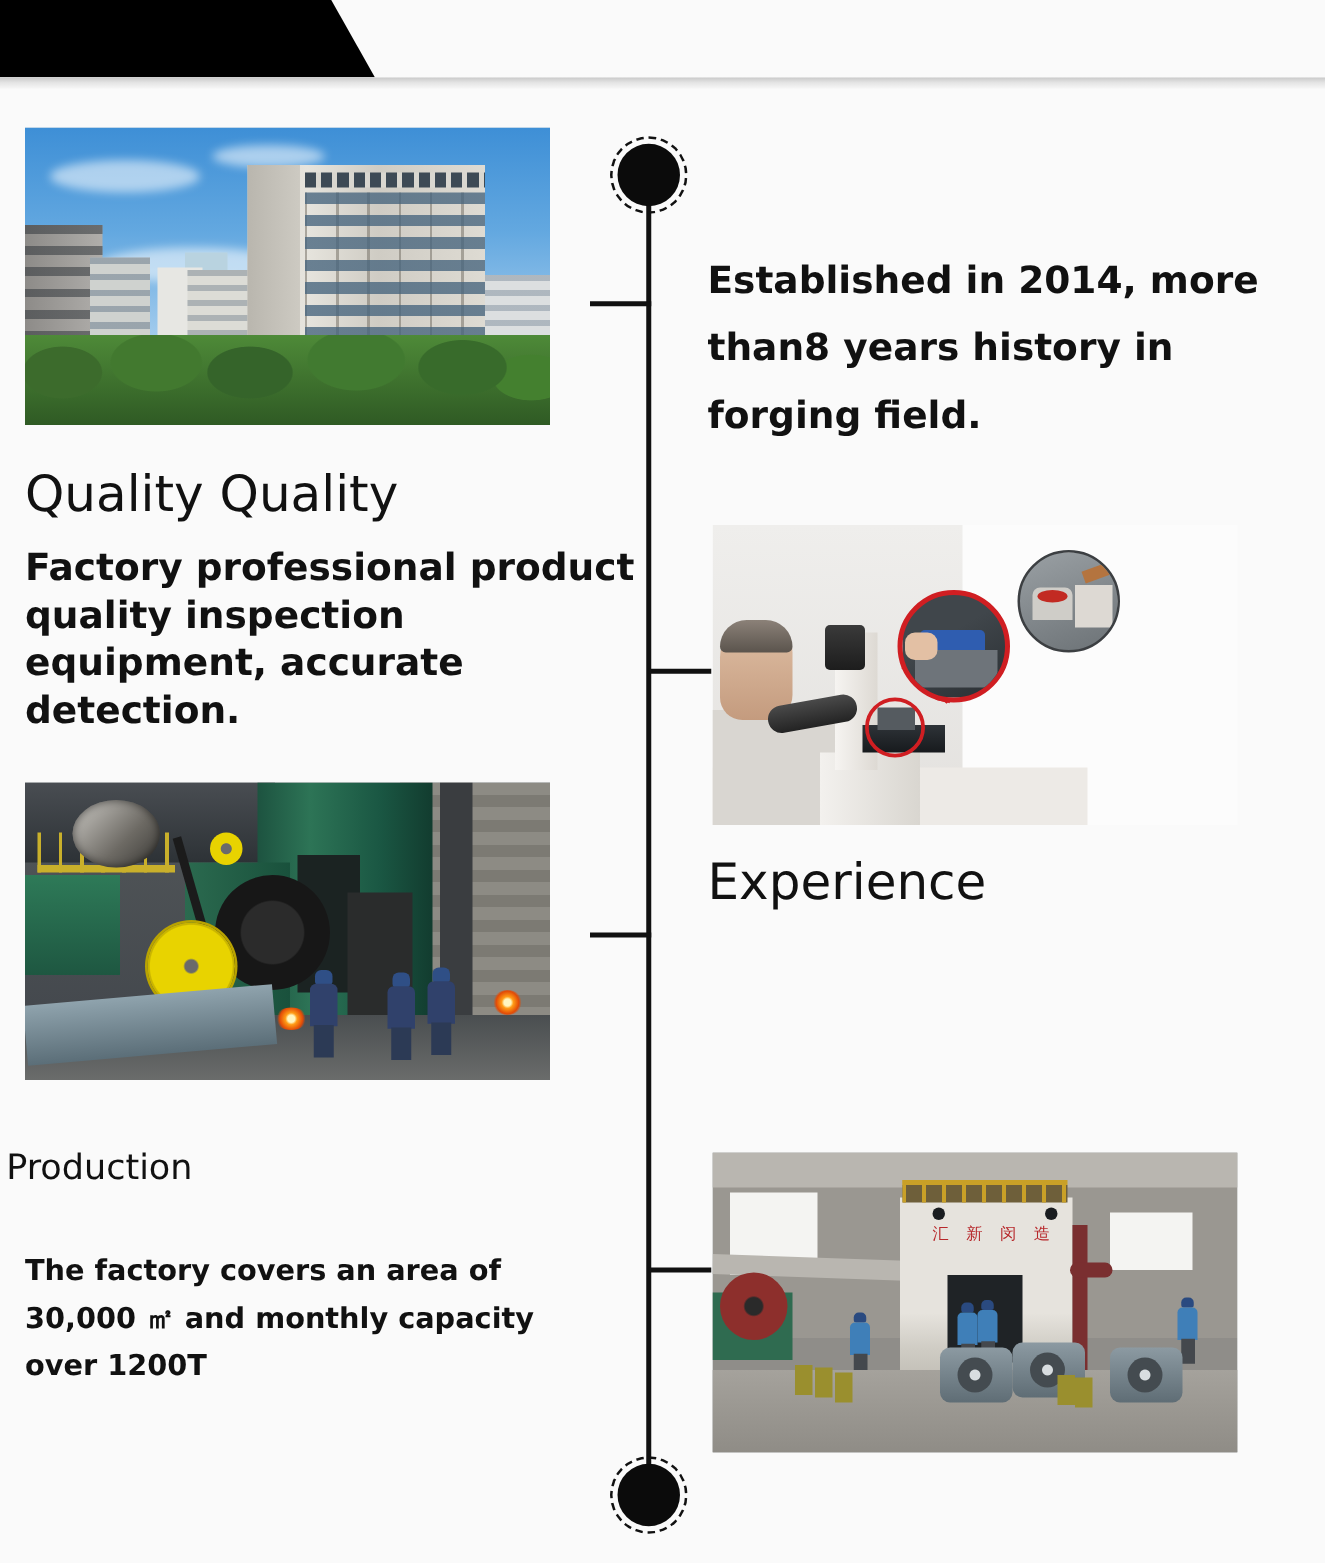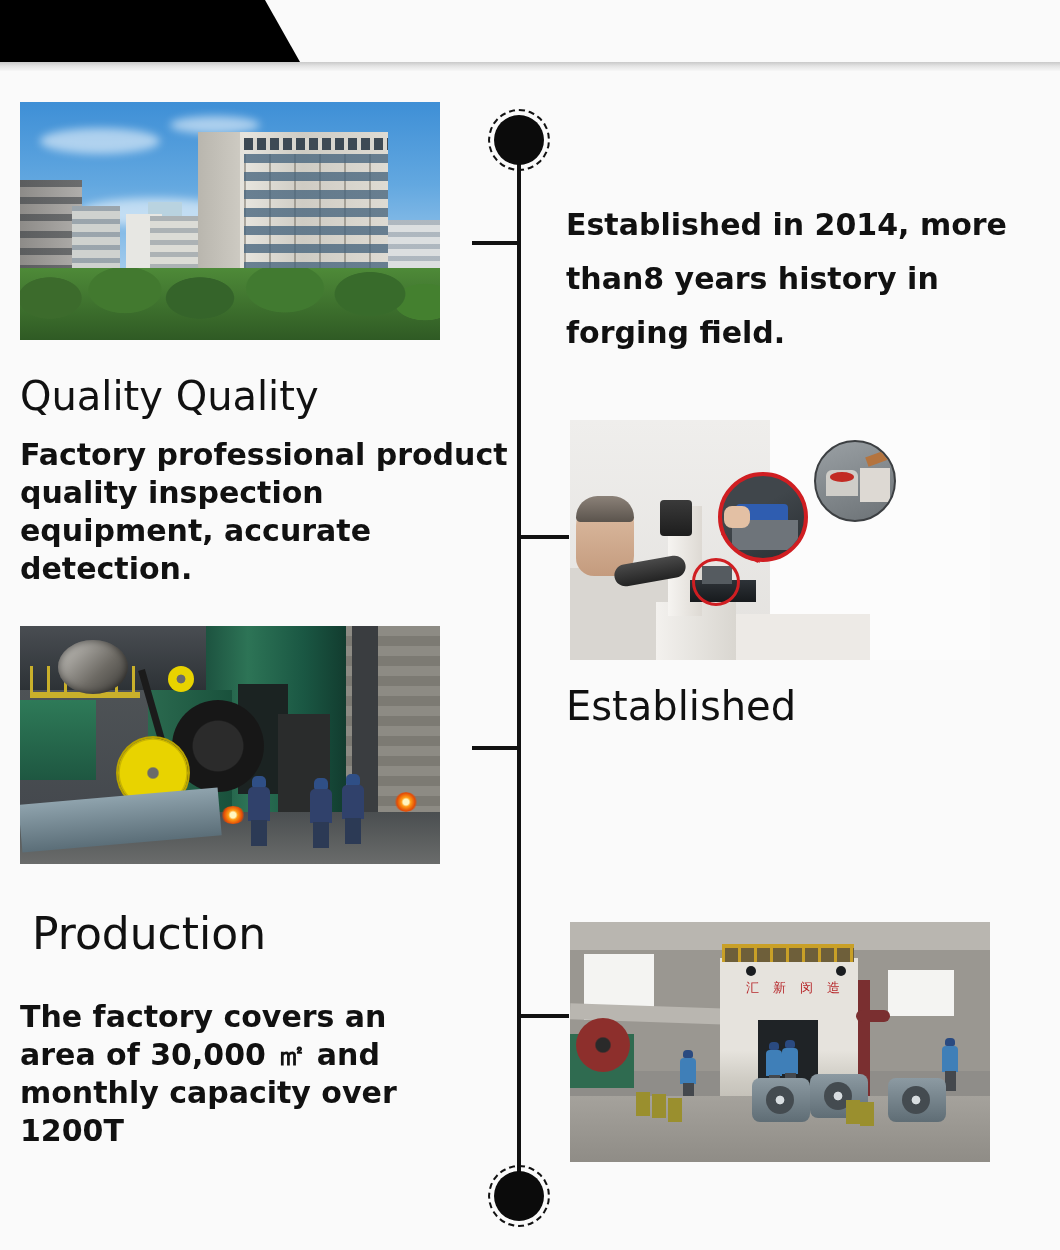--- a/index.html
+++ b/index.html
@@ -230,22 +230,22 @@
   .wk .lg{ position:absolute; left:3px; top:33px; width:11px; height:20px; background:#44484d; }
   .k1{ left:196px; top:120px; } .k2{ left:212px; top:118px; }
   .k3{ left:110px; top:128px; } .k4{ left:372px; top:116px; }
 
   
   .head{ color:#111; font-weight:400; letter-spacing:0px; white-space:nowrap; }
   .body{ color:#111; font-weight:600; }
 
   .h-quality{ position:absolute; left:20px; top:372px; font-size:40px; line-height:48px; }
   .b-quality{ position:absolute; left:20px; top:436px; width:500px; font-size:30px; line-height:38px; }
-  .h-production{ position:absolute; left:32px; top:910px; font-size:44px; line-height:48px; }
-  .b-production{ position:absolute; left:20px; top:998px; width:430px; font-size:30px; line-height:38px; }
+  .h-production{ position:absolute; left:5px; top:910px; font-size:28px; line-height:48px; }
+  .b-production{ position:absolute; left:20px; top:998px; width:430px; font-size:23px; line-height:38px; }
 
   .h-background{ position:absolute; left:566px; top:114px; font-size:40px; line-height:48px; }
   .b-background{ position:absolute; left:566px; top:198px; width:460px; font-size:30px; line-height:54px; }
   .h-experience{ position:absolute; left:566px; top:682px; font-size:40px; line-height:48px; }
   .b-experience{ position:absolute; left:566px; top:758px; width:450px; font-size:30px; line-height:38px; }
 </style>
 </head>
 <body>
 
 <div id="page">
@@ -406,18 +406,18 @@
     <div class="p4-drum p4-d3"></div>
     <div class="p4-drum p4-d4"></div>
     <div class="p4-drum p4-d5"></div>
   </div>
 
   <div class="body b-background">Established in 2014, more than8 years history in forging field.</div>
 
   <div class="head h-quality">Quality Quality</div>
   <div class="body b-quality">Factory professional product quality  inspection equipment, accurate detection.</div>
 
-  <div class="head h-experience">Established</div>
+  <div class="head h-experience">Experience</div>
 
   <div class="head h-production">Production</div>
   <div class="body b-production">The factory covers an area of 30,000 ㎡ and monthly capacity over 1200T</div>
 
 </div>
 
 </body></html>

